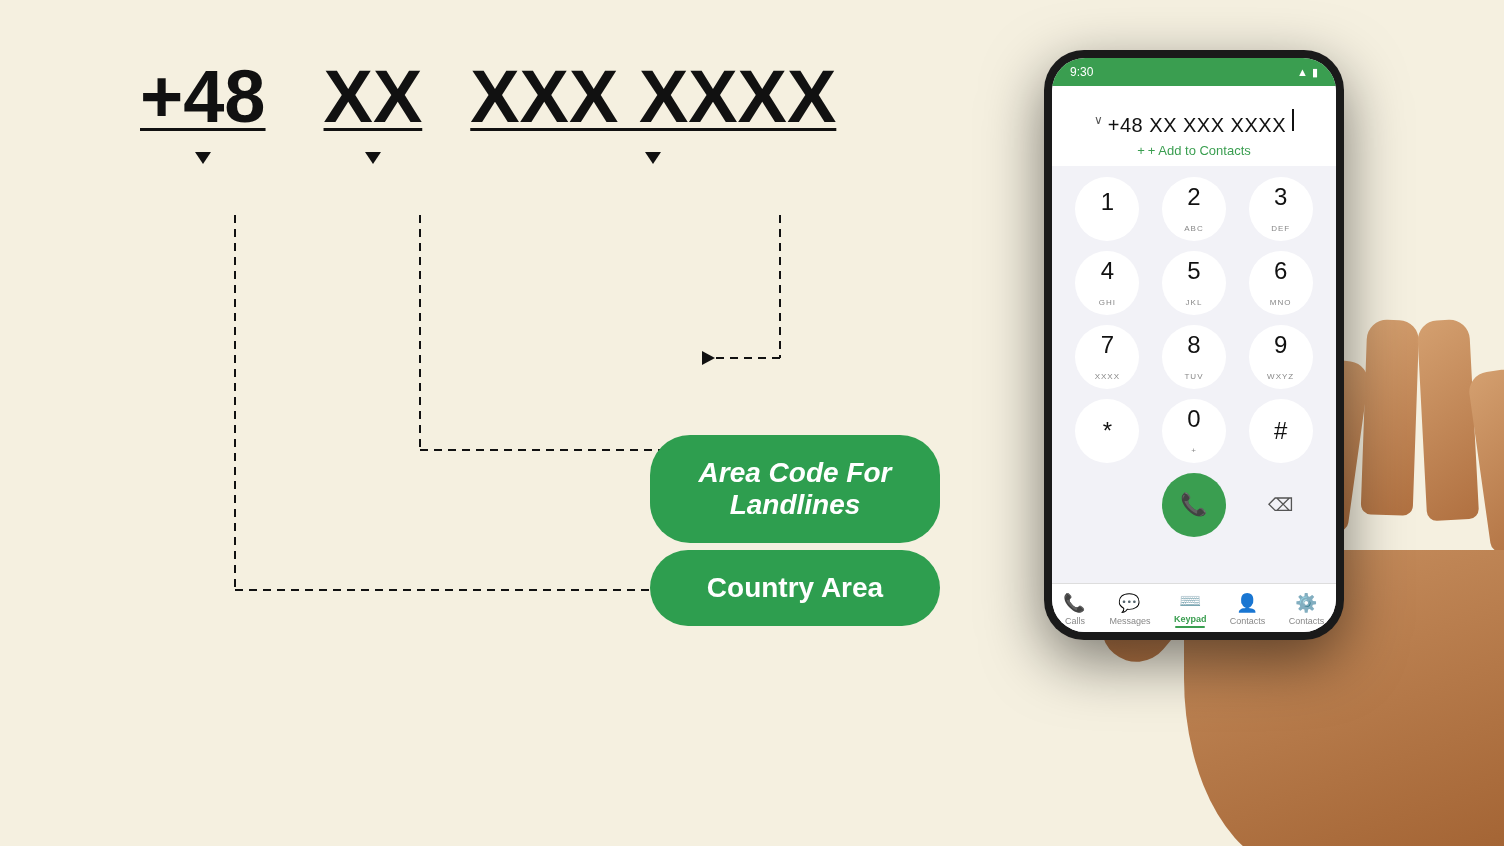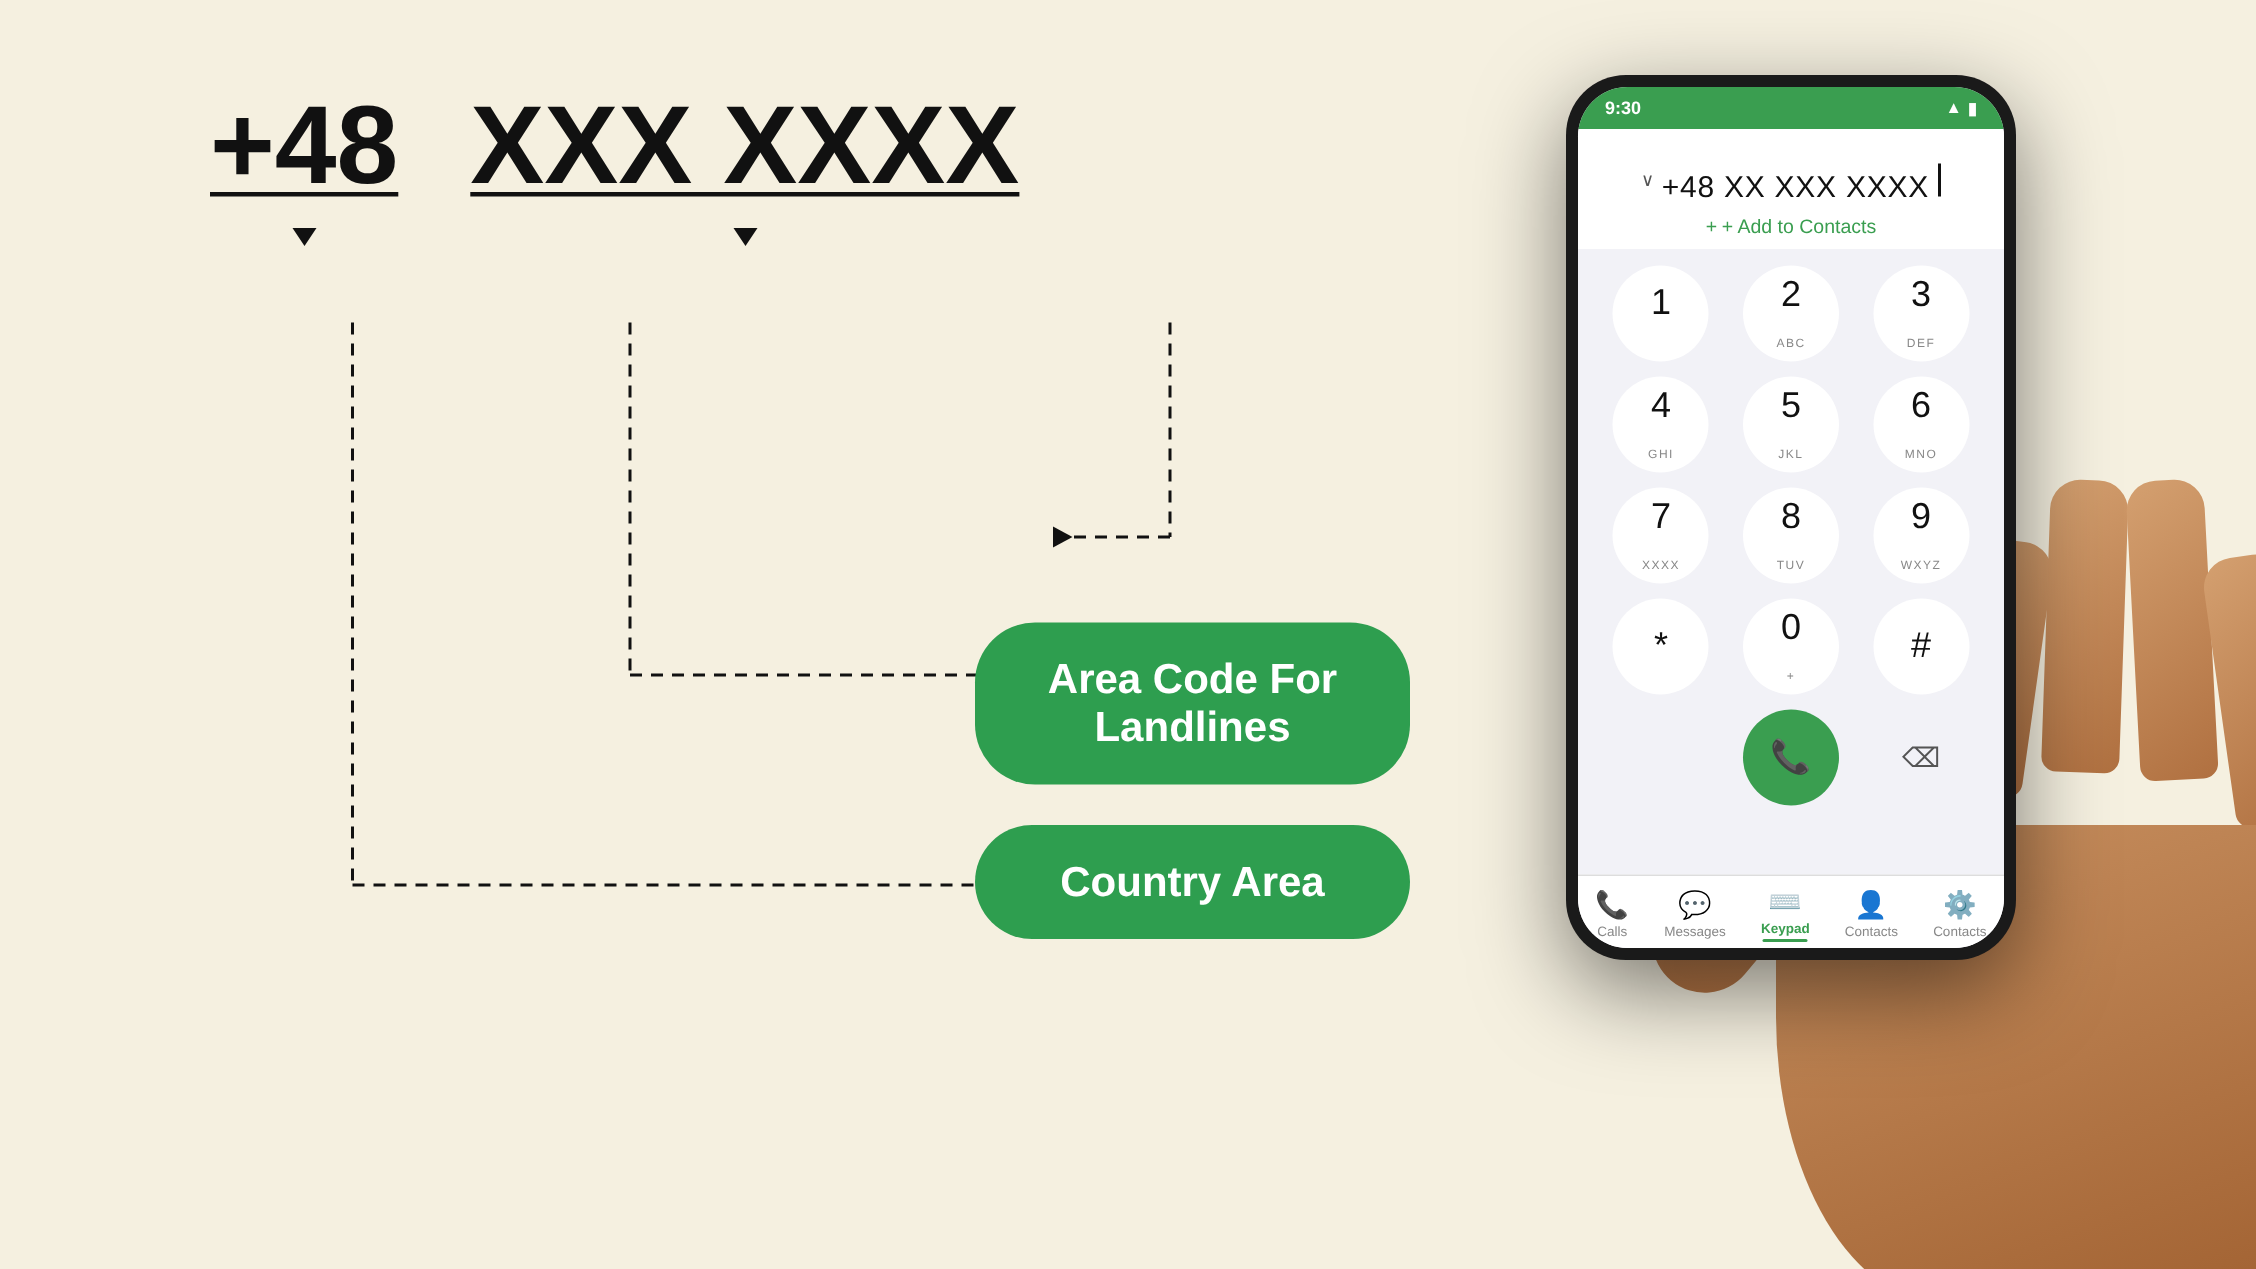--- a/index.html
+++ b/index.html
@@ -72,24 +72,25 @@
     }
 
     .label-phone-number {
       position: absolute;
       top: 230px;
       left: 570px;
     }
 
     .label-area-code {
       position: absolute;
-      top: 355px;
+      top: 375px;
       left: 570px;
       white-space: normal;
       width: 270px;
+      font-style: italic;
     }
 
     .label-country-code {
       position: absolute;
       top: 490px;
       left: 570px;
     }
 
     
     .lines-svg {
@@ -132,21 +133,21 @@
       background: #f2f2f7;
       border-radius: 33px;
       overflow: hidden;
     }
 
     
     .status-bar {
       background: #3a9e50;
       color: #fff;
       font-size: 12px;
-      font-weight: 700;
+      font-weight: 400;
       padding: 6px 18px;
       display: flex;
       justify-content: space-between;
       align-items: center;
       height: 28px;
     }
 
     .status-icons {
       display: flex;
       gap: 4px;
@@ -353,20 +354,24 @@
 </head>
 <body>
 
 <div class="diagram-area">
 
   <div class="phone-parts">
     <div class="phone-part">
       <span>+48</span>
       <div class="arrow-down"></div>
     </div>
+    <div class="phone-part" style="margin-left:30px;">
+      <span>XX</span>
+      <div class="arrow-down"></div>
+    </div>
     <div class="phone-part" style="margin-left:20px;">
       <span>XXX XXXX</span>
       <div class="arrow-down"></div>
     </div>
   </div>
 
   <svg class="lines-svg">
 
     <line x1="700" y1="155" x2="700" y2="298" stroke="#111" stroke-width="2" stroke-dasharray="8,6"></line>
     <line x1="700" y1="298" x2="620" y2="298" stroke="#111" stroke-width="2" stroke-dasharray="8,6"></line>

